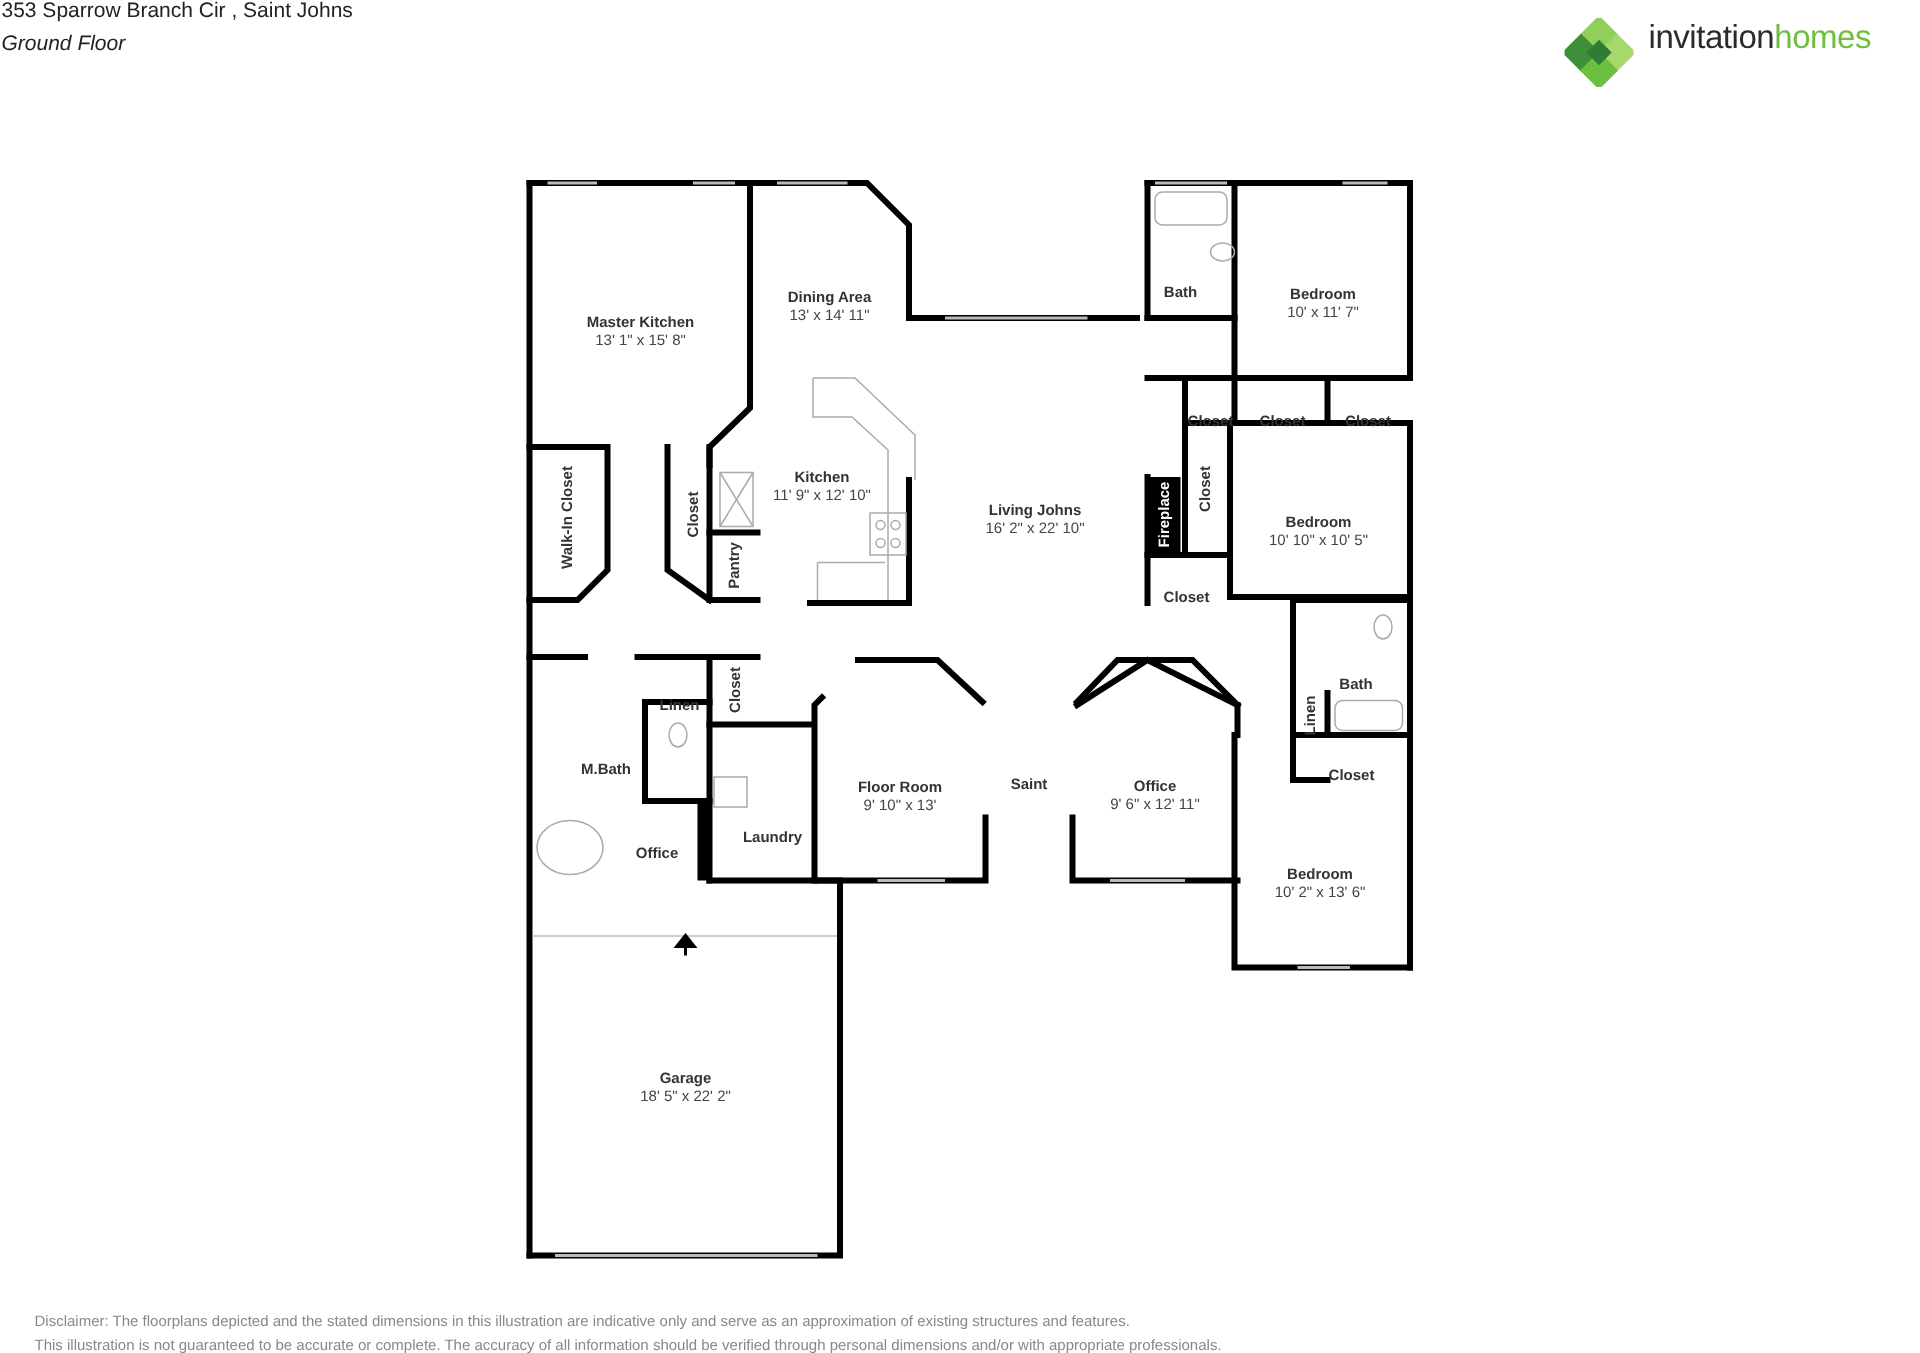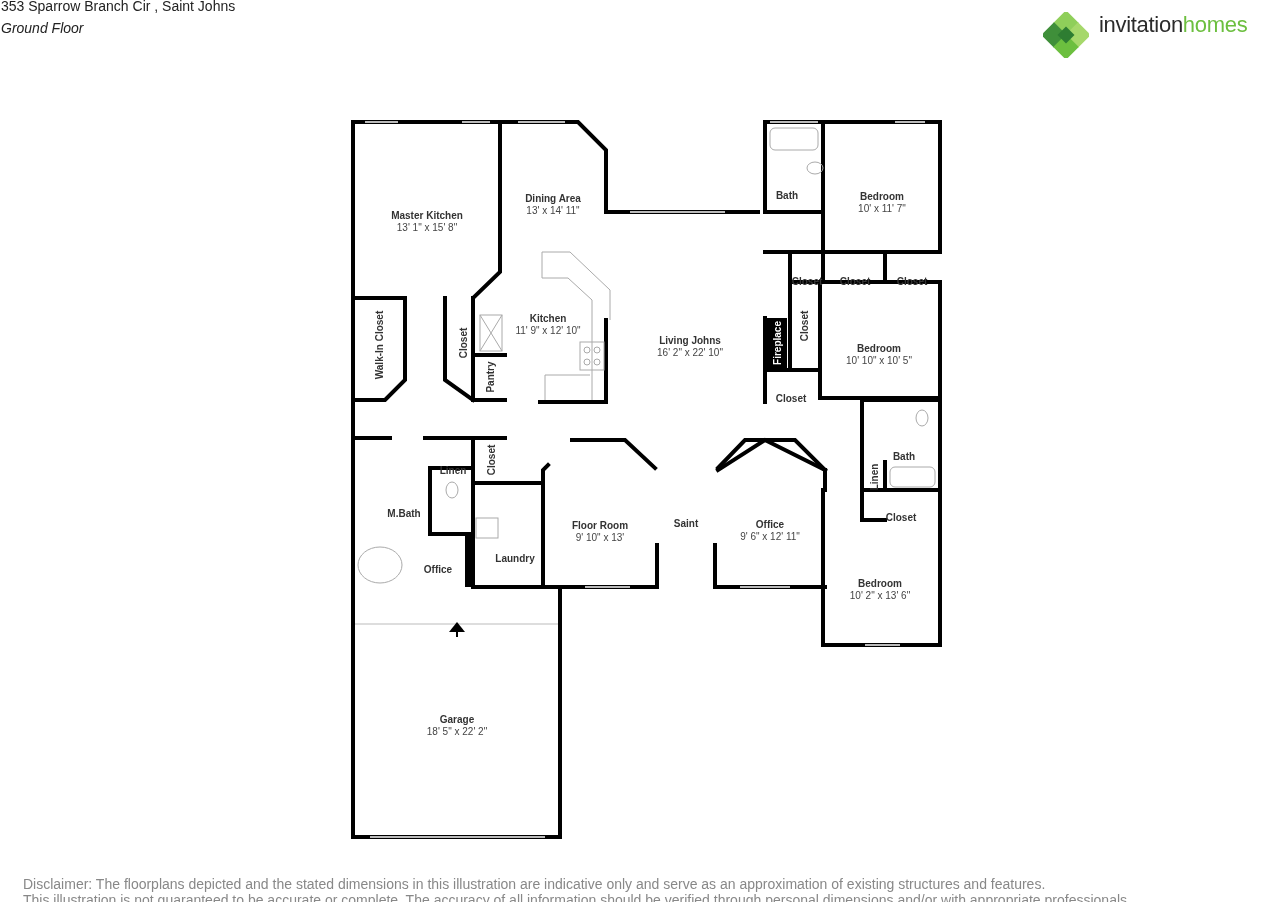--- a/index.html
+++ b/index.html
@@ -10,21 +10,21 @@
   .logo { position:absolute; left:1043px; top:12px; display:flex; align-items:flex-start; }
   .logo-text { font-size:22px; margin-left:10px; letter-spacing:-0.3px; }
   .logo-text .a { color:#2b2b2b; }
   .logo-text .b { color:#6cbf3f; }
   svg.plan { position:absolute; left:0; top:0; }
   .lbl { position:absolute; transform:translate(-50%,-50%); text-align:center; white-space:nowrap; line-height:12px; }
   .lbl .n { font-size:10px; font-weight:bold; color:#333; display:block;margin-top:28px; }
   .lbl .d { font-size:10px; color:#444; display:block; }
   .vlbl { position:absolute; transform:translate(-50%,-50%) rotate(-90deg); font-size:10px; font-weight:bold; color:#333; white-space:nowrap; }
   .vlbl.white { color:#fff; }
-  .disc { position:absolute; left:23px; font-size:14px; color:#888;text-align:center; }
+  .disc { position:absolute; left:23px; font-size:10px; color:#888;text-align:center; }
 </style>
 </head>
 <body>
 
 <div class="hdr addr">353 Sparrow Branch Cir , Saint Johns</div>
 <div class="hdr floor">Ground Floor</div>
 
 <div class="logo">
   <svg width="46" height="46" viewBox="0 0 46 46">
     <rect x="14" y="2" width="18" height="18" transform="rotate(45 23 11)" fill="#8fcf5a"></rect>

